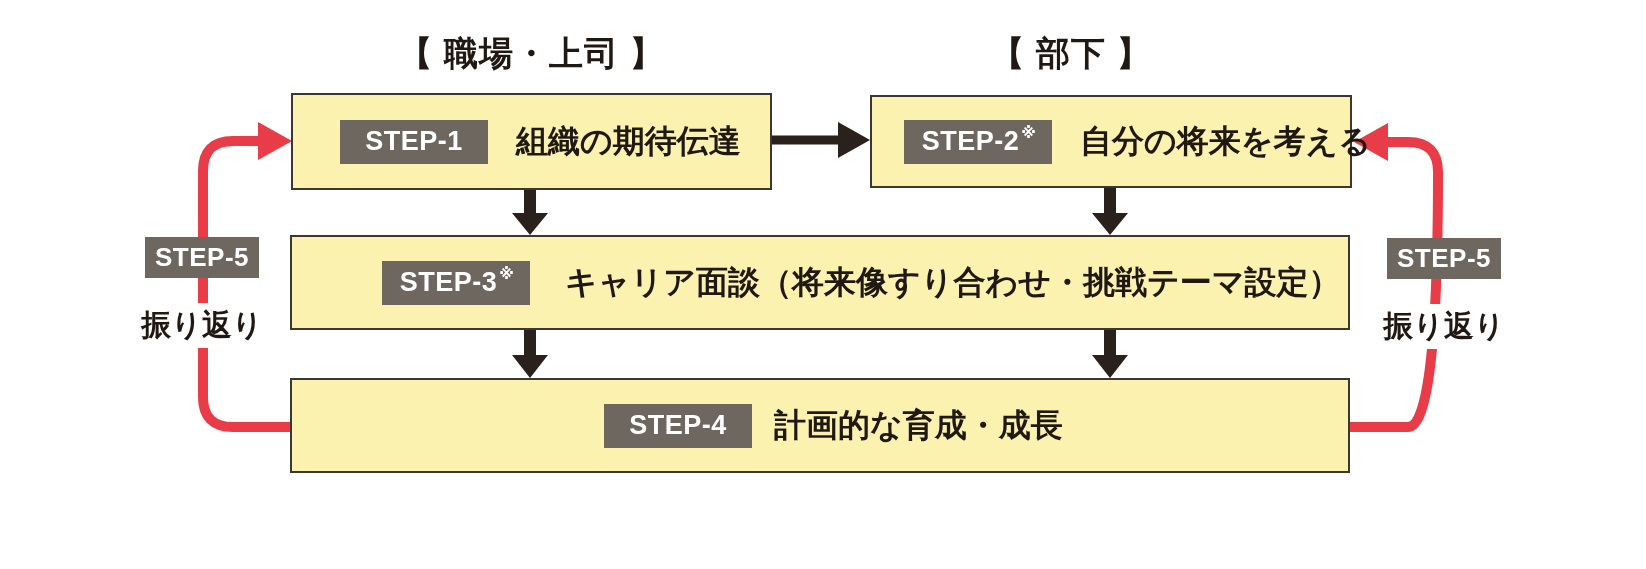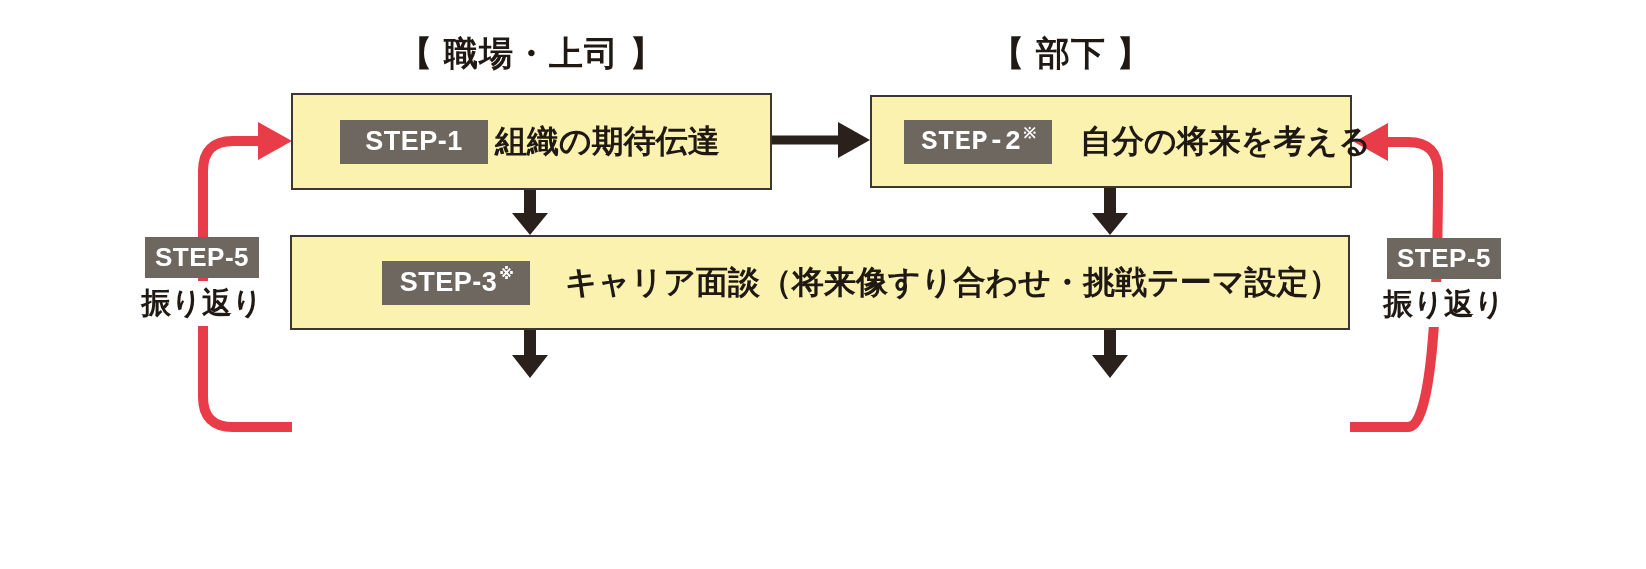--- a/index.html
+++ b/index.html
@@ -58,29 +58,30 @@
     width:148px;height:44px;
     display:flex;align-items:center;justify-content:center;
     font-size:27px;font-weight:700;letter-spacing:0.5px;
     flex:0 0 auto;
     white-space:nowrap;
   }
   .badge .sup{
     font-size:15px;font-weight:700;
     position:relative;top:-9px;left:2px;
   }
-  .box1{left:291px;top:93px;width:481px;height:97px;padding-left:47px;gap:7px;}
-  .box2{left:870px;top:95px;width:482px;height:93px;padding-left:32px;gap:28px;font-family:Liberation Mono, monospace;}
+  .box1{left:291px;top:93px;width:481px;height:97px;padding-left:47px;gap:28px;}
+  .box2{left:870px;top:95px;width:482px;height:93px;padding-left:32px;gap:28px;}
   .box3{left:290px;top:235px;width:1060px;height:95px;padding-left:90px;gap:35px;}
   .box4{left:290px;top:378px;width:1060px;height:95px;padding-left:312px;gap:22px;}
 
   .step5-group{
     position:absolute;width:114px;
     display:flex;flex-direction:column;align-items:center;
     z-index:4;
+    gap:22px;
   }
   .step5-group.left{left:145px;top:237px;}
   .step5-group.right{left:1387px;top:238px;}
   .step5-group .badge{width:114px;height:41px;font-size:26px;}
   .step5-group .side-label{
     margin-top:3px;
     font-size:30px;font-weight:700;color:var(--text);
     background:var(--background);
     white-space:nowrap;padding:2px 1px;
   }
@@ -152,20 +153,27 @@
   </div>
 
   <div class="step-box box3">
     <div class="badge">
         <span>STEP-3</span>
         <span class="sup">※</span>
       </div>
     <div class="title">キャリア面談（将来像すり合わせ・挑戦テーマ設定）</div>
   </div>
 
+  <div class="step-box box4">
+    <div class="badge">
+        <span>STEP-4</span>
+        <span class="sup"></span>
+      </div>
+    <div class="title">計画的な育成・成長</div>
+  </div>
 
   <div class="step5-group left">
     <div class="badge">STEP-5</div>
     <div class="side-label">振り返り</div>
   </div>
 
   <div class="step5-group right">
     <div class="badge">STEP-5</div>
     <div class="side-label">振り返り</div>
   </div>

